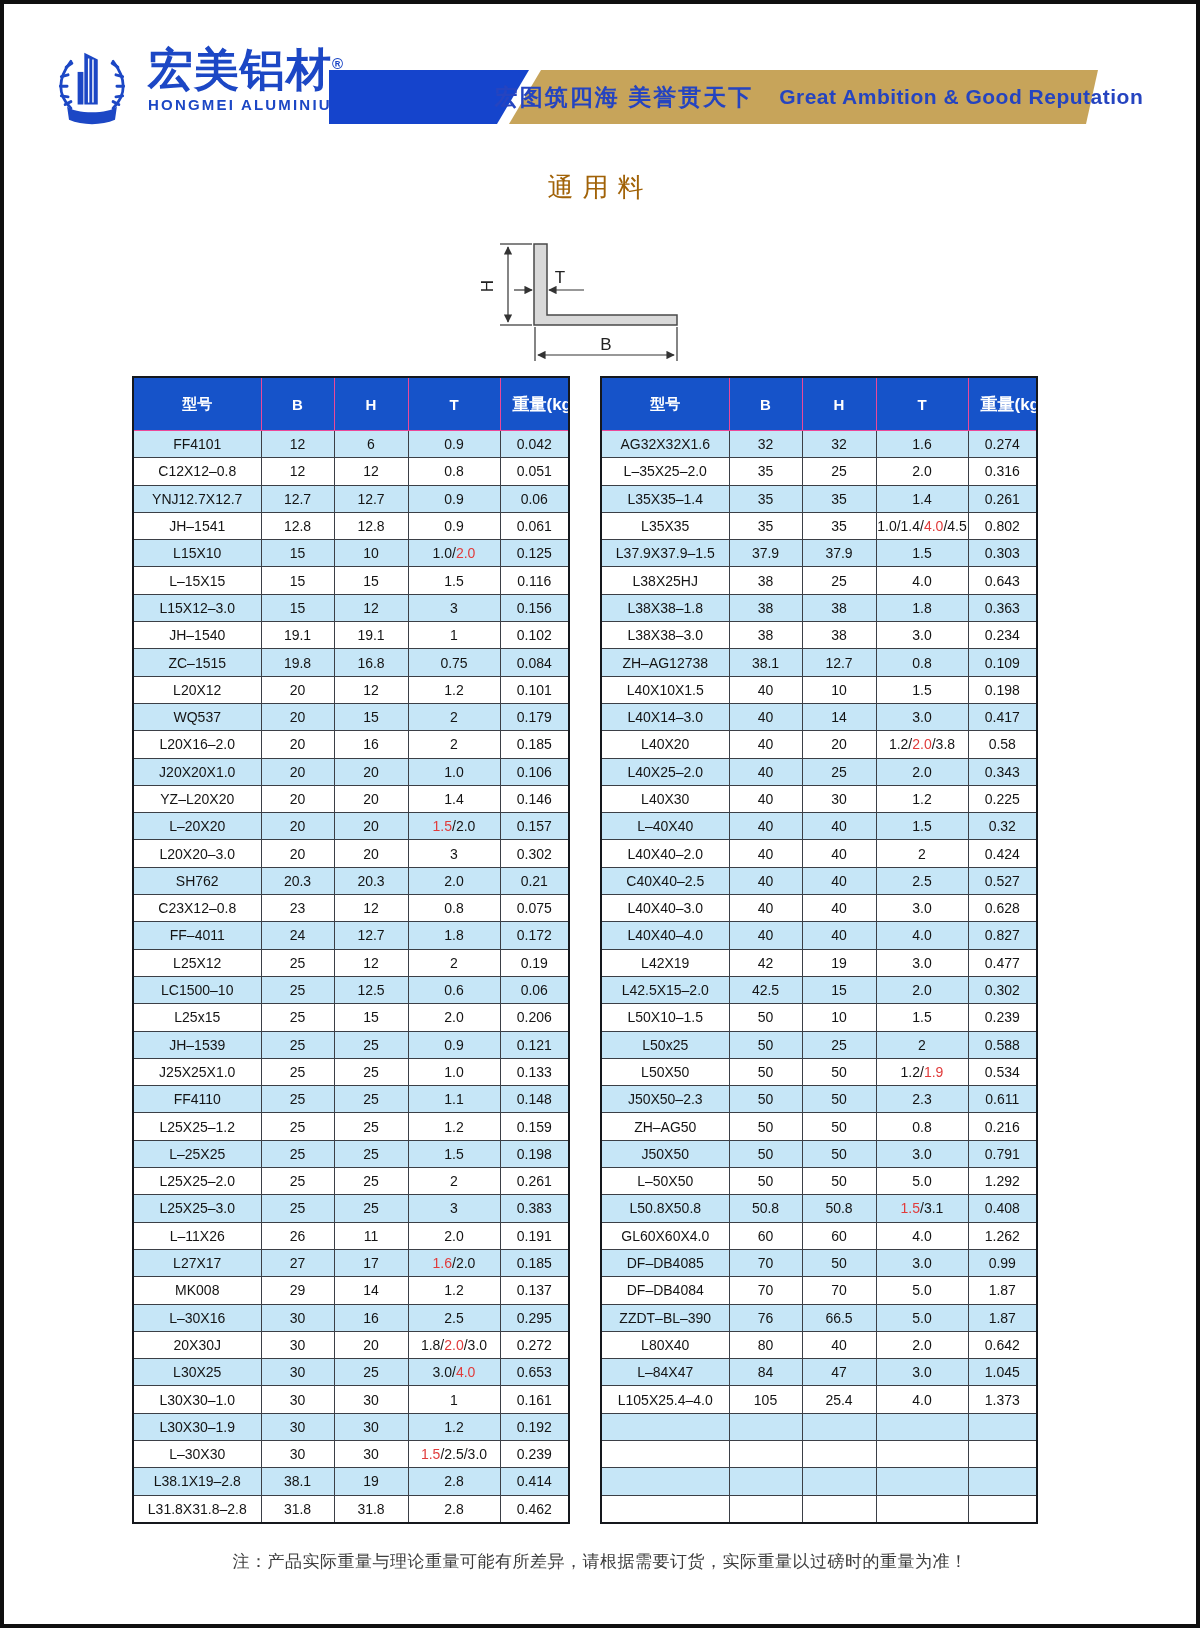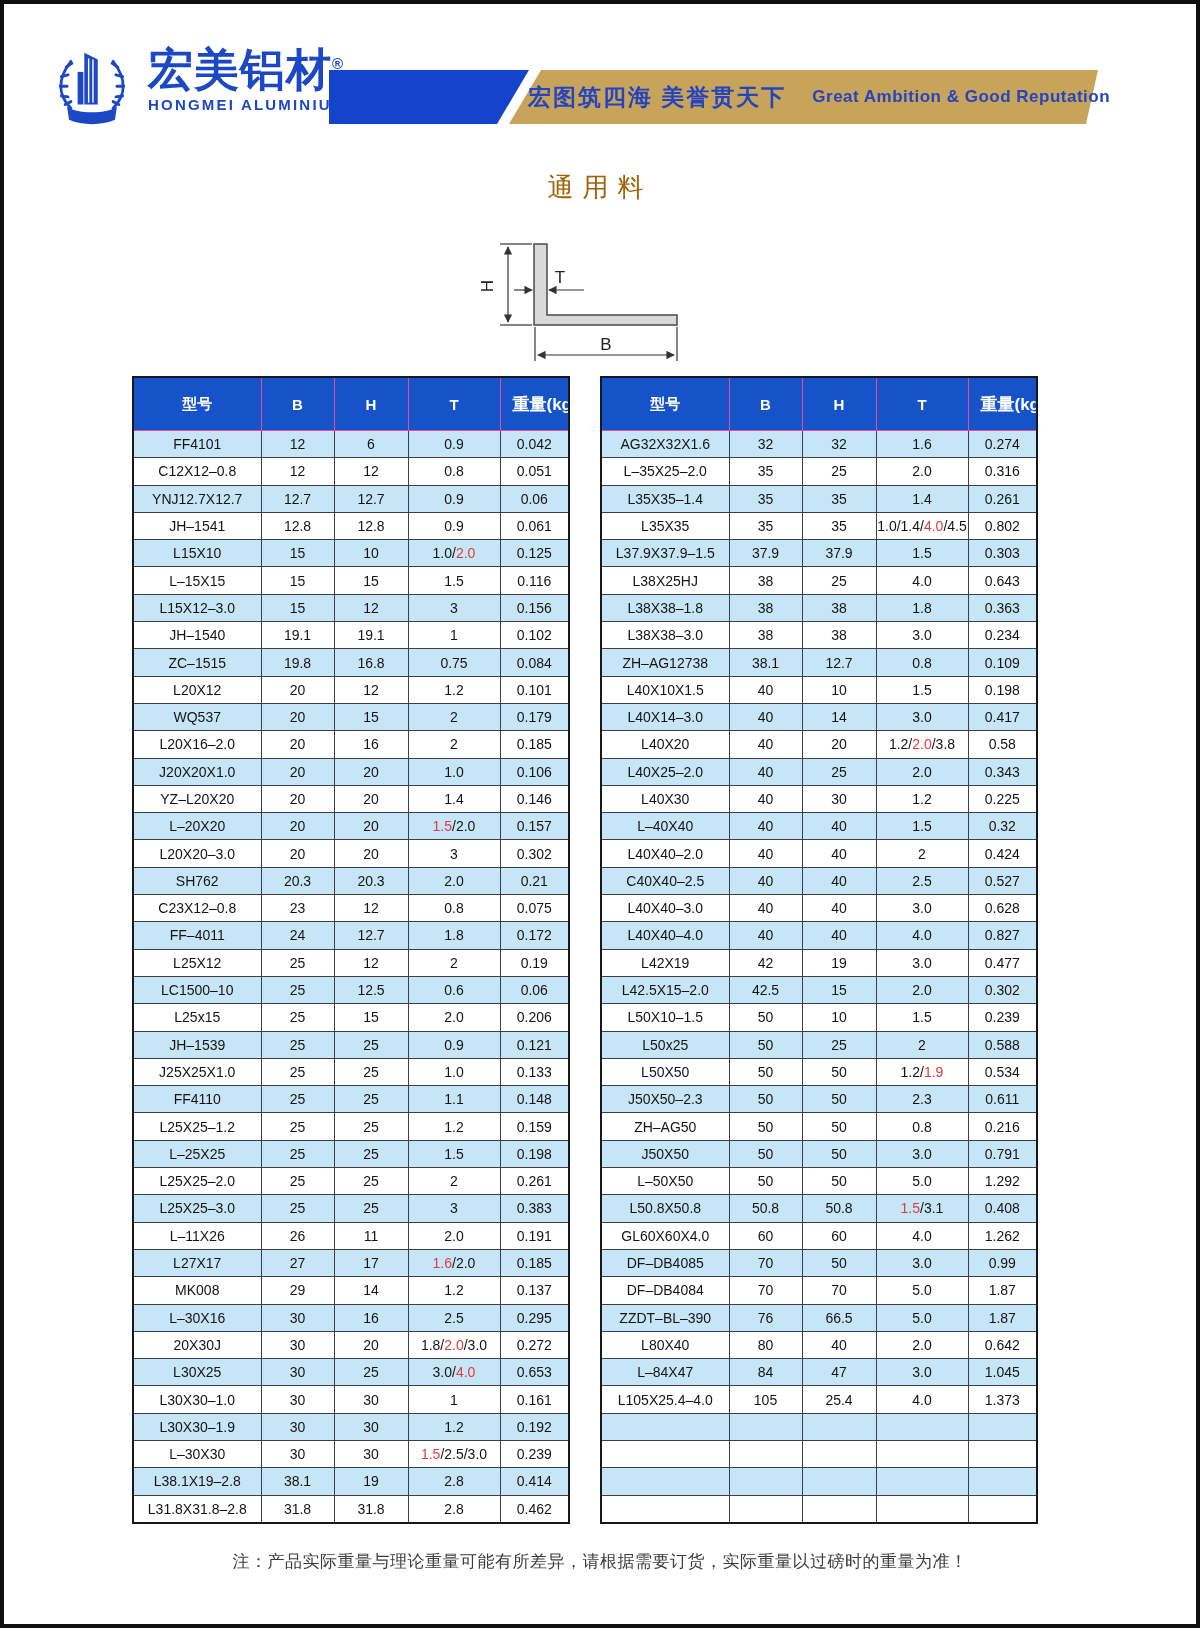--- a/index.html
+++ b/index.html
@@ -11,21 +11,21 @@
   .logo-icon{width:92px;height:94px;}
   .logo-text{margin-left:10px;color:#1c47c5;}
   .logo-cn{font-size:45px;font-weight:bold;line-height:1.05;letter-spacing:1px;white-space:nowrap;}
   .reg{font-size:15px;vertical-align:super;font-weight:bold;}
   .logo-en{font-size:15px;font-weight:bold;letter-spacing:2.2px;margin-top:3px;white-space:nowrap;}
   .band-svg{position:absolute;left:320px;top:62px;}
   .slogan{position:absolute;left:540px;top:70px;width:550px;height:46px;
           display:flex;align-items:center;justify-content:center;gap:26px;
           color:#2544c0;font-weight:bold;white-space:nowrap;}
   .slogan-cn{font-size:23px;letter-spacing:2px;}
-  .slogan-en{font-size:17px;letter-spacing:0.5px;}
+  .slogan-en{font-size:21px;letter-spacing:0.5px;}
   
   .page-title{position:absolute;top:166px;left:0;width:100%;text-align:center;
               font-size:26px;letter-spacing:9px;color:#a16207;font-weight:400;}
   .diagram{position:absolute;left:452px;top:220px;}
   .dim-label{font-size:17px;fill:#222;}
   
   .spec-table{position:absolute;top:372px;width:436px;border-collapse:collapse;
               table-layout:fixed;border:2px solid #15181d;}
   #table-left{left:128px;}
   #table-right{left:596px;}

